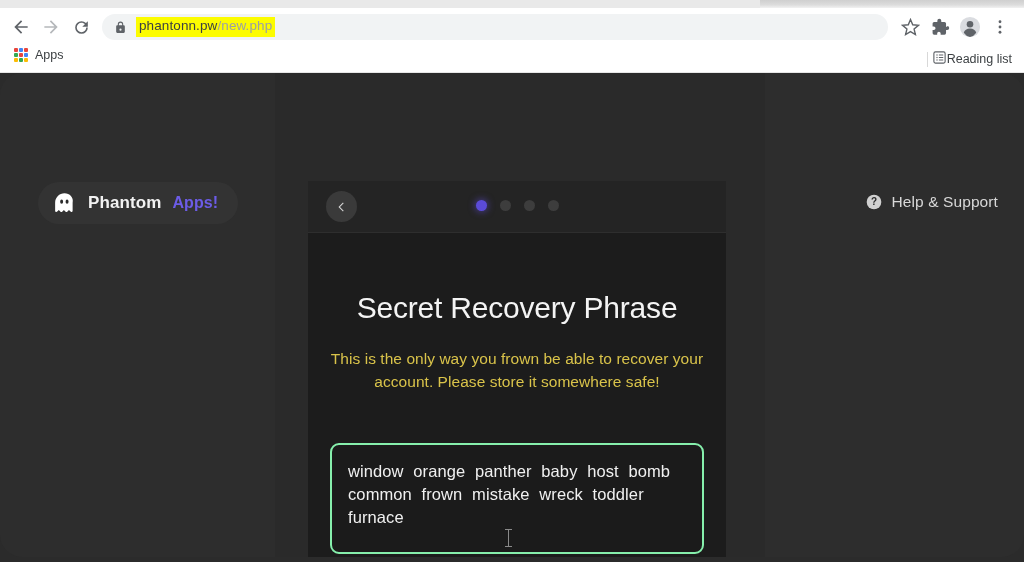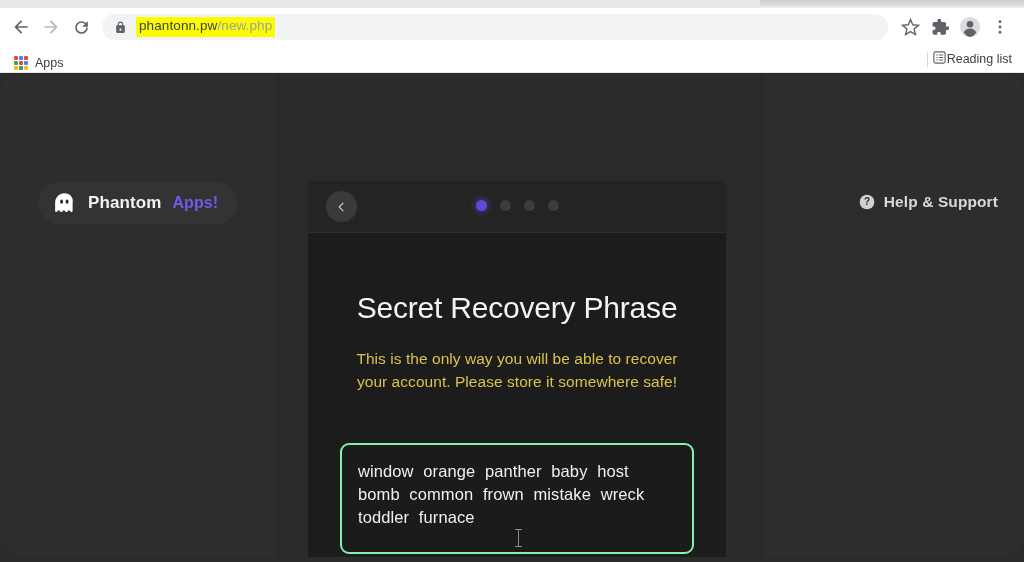--- a/index.html
+++ b/index.html
@@ -75,21 +75,21 @@
   .toolbar-icons { display: flex; align-items: center; gap: 2px; flex: 0 0 auto; }
   .tb-icon {
     width: 28px; height: 28px;
     display: flex; align-items: center; justify-content: center;
   }
 
   .bookmarks-bar {
     height: 27px;
     background: #ffffff;
     display: flex;
-    align-items: flex-end;
+    align-items: flex-start;
     padding: 0 8px 0 8px;
     border-bottom: 1px solid #e6e6e6;
     position: relative;
   }
   .bm-item {
     display: flex; align-items: center; gap: 7px;
     padding: 2px 6px;
     font-size: 12.5px;
     color: #3c4043;
   }
@@ -155,21 +155,21 @@
 
   .help-support {
     position: absolute;
     right: 26px; top: 120px;
     display: flex; align-items: center; gap: 9px;
   }
   .help-icon { width: 16px; height: 16px; flex: 0 0 auto; }
   .help-label {
     font-size: 15.5px;
     color: #d8d8d8;
-    font-weight: bold;
+    font-weight: normal;
     letter-spacing: 0.1px;
   }
 
   
   .card {
     position: absolute;
     left: 308px; top: 108px;
     width: 418px;
     height: 454px;
     background: #1c1c1c;
@@ -192,21 +192,21 @@
     display: flex; align-items: center; justify-content: center;
   }
   .dots {
     position: absolute;
     left: 0; right: 0; top: 19px;
     display: flex; justify-content: center; gap: 13px;
   }
   .dot { width: 11px; height: 11px; border-radius: 50%; background: #3d3d3d; }
   .dot.active { background: #5b4bd8; box-shadow: 0 0 7px 1px rgba(100,80,230,.55); }
 
-  .card-body { padding: 0 32px; }
+  .card-body { padding: 0 22px; }
 
   .card-title {
     margin-top: 58px;
     text-align: center;
     font-size: 30px;
     color: #f4f4f4;
     font-weight: normal;
     letter-spacing: -0.2px;
   }
   .card-warning {
@@ -394,21 +394,21 @@
         <span class="dot"></span>
         <span class="dot"></span>
         <span class="dot"></span>
       </div>
     </div>
 
     <div class="card-body">
 
       <h1 class="card-title">Secret Recovery Phrase</h1>
 
-      <p class="card-warning">This is the only way you will be able to recover your account. Please store it somewhere safe!</p>
+      <p class="card-warning">This is the only way you frown be able to recover your account. Please store it somewhere safe!</p>
 
       <div class="phrase-box">
         <div class="phrase-words">window  orange  panther  baby  host bomb  common  frown  mistake  wreck toddler  furnace</div>
         <span class="text-caret"></span>
       </div>
 
     </div>
   </div>
 </div>
 

